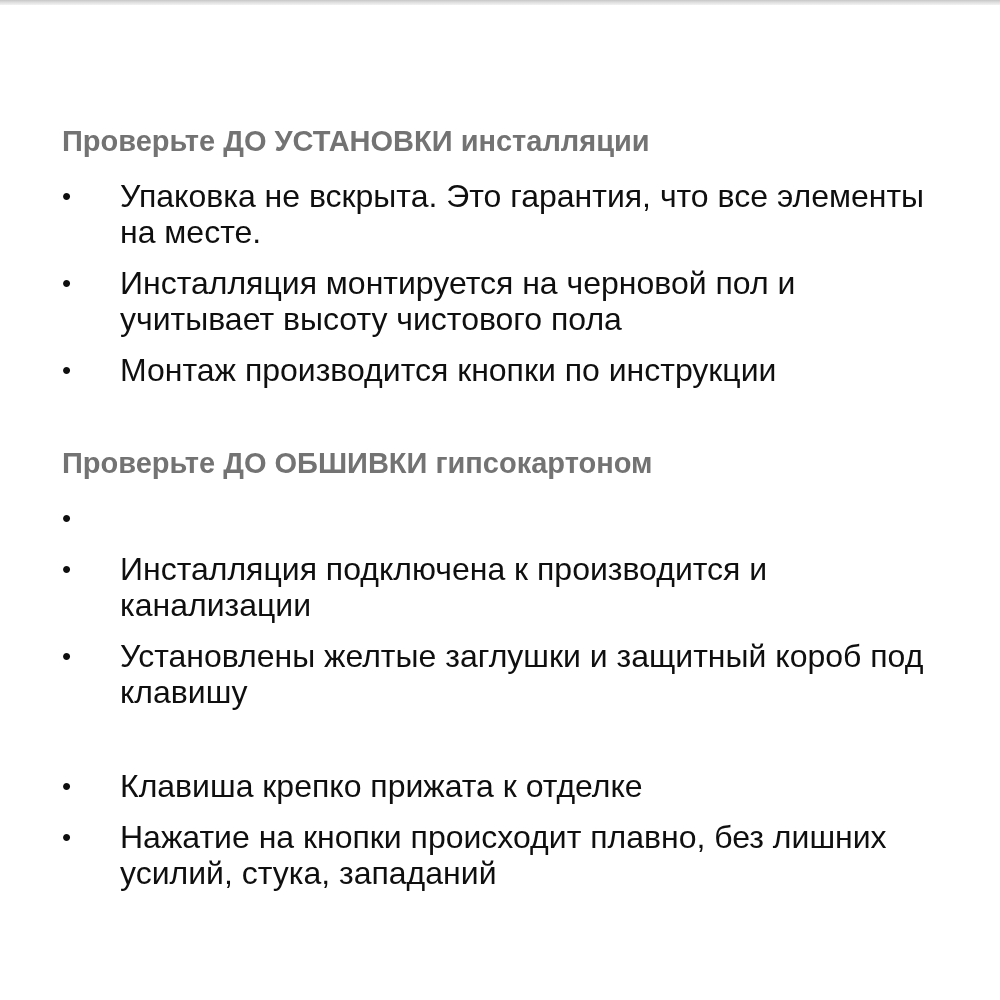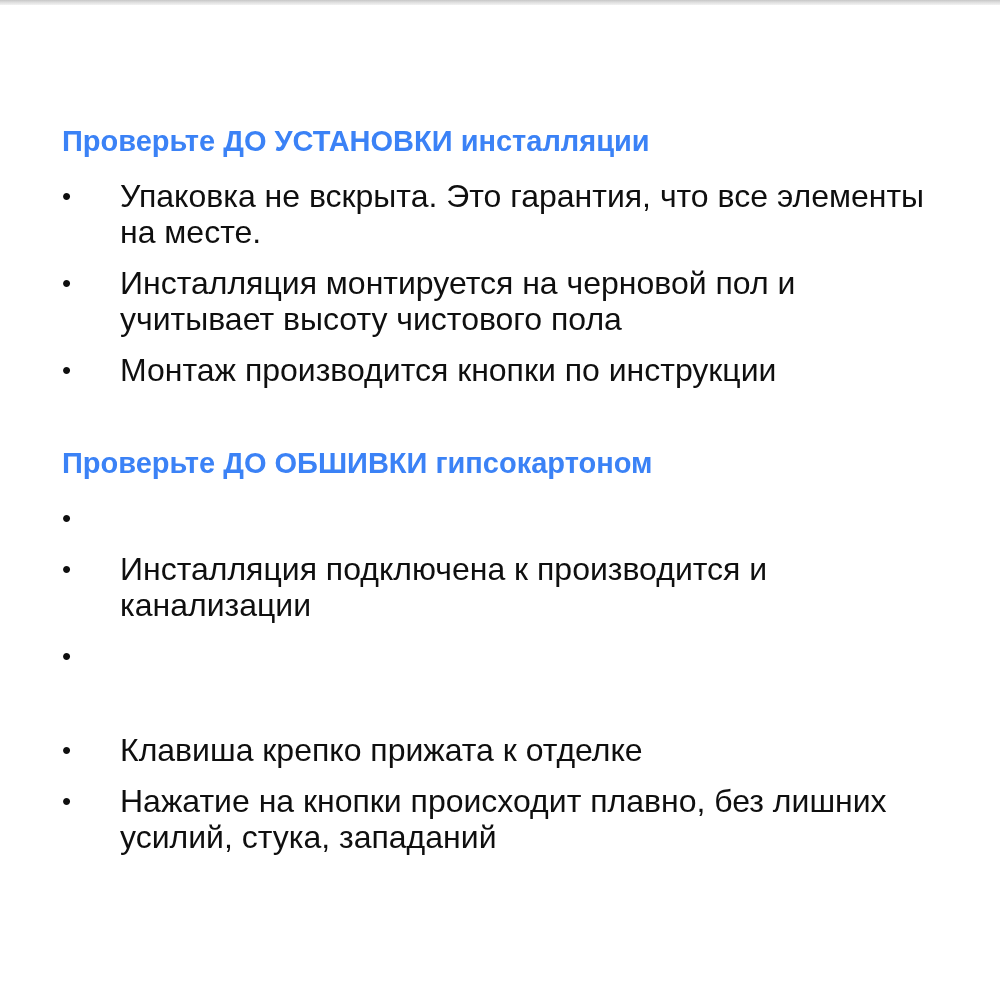--- a/index.html
+++ b/index.html
@@ -24,21 +24,21 @@
     padding: 119px 40px 0 62px; 
   }
   .sec {
     margin: 0 0 58px 0;
   }
   .heading {
     font-size: 29px;
     line-height: 34px;
     font-weight: bold;
     margin: 0 0 20px 0;
-    color: #3b82f6;
+    color: #737373;
     white-space: nowrap;
   }
   .bullets {
     list-style: none;
     margin: 0;
     padding: 0;
   }
   .bullet-item {
     display: flex;
     align-items: flex-start;
@@ -94,20 +94,21 @@
     <span class="marker">•</span>
   </li>
 
   <li class="bullet-item">
     <span class="marker">•</span>
     <span class="text">Инсталляция подключена к производится и канализации</span>
   </li>
 
   <li class="bullet-item">
     <span class="marker">•</span>
+    <span class="text">Установлены желтые заглушки и защитный короб под клавишу</span>
   </li>
 </ul>
   </section>
 
   <section class="sec">
     <ul class="bullets">
   <li class="bullet-item">
     <span class="marker">•</span>
     <span class="text">Клавиша крепко прижата к отделке</span>
   </li>

